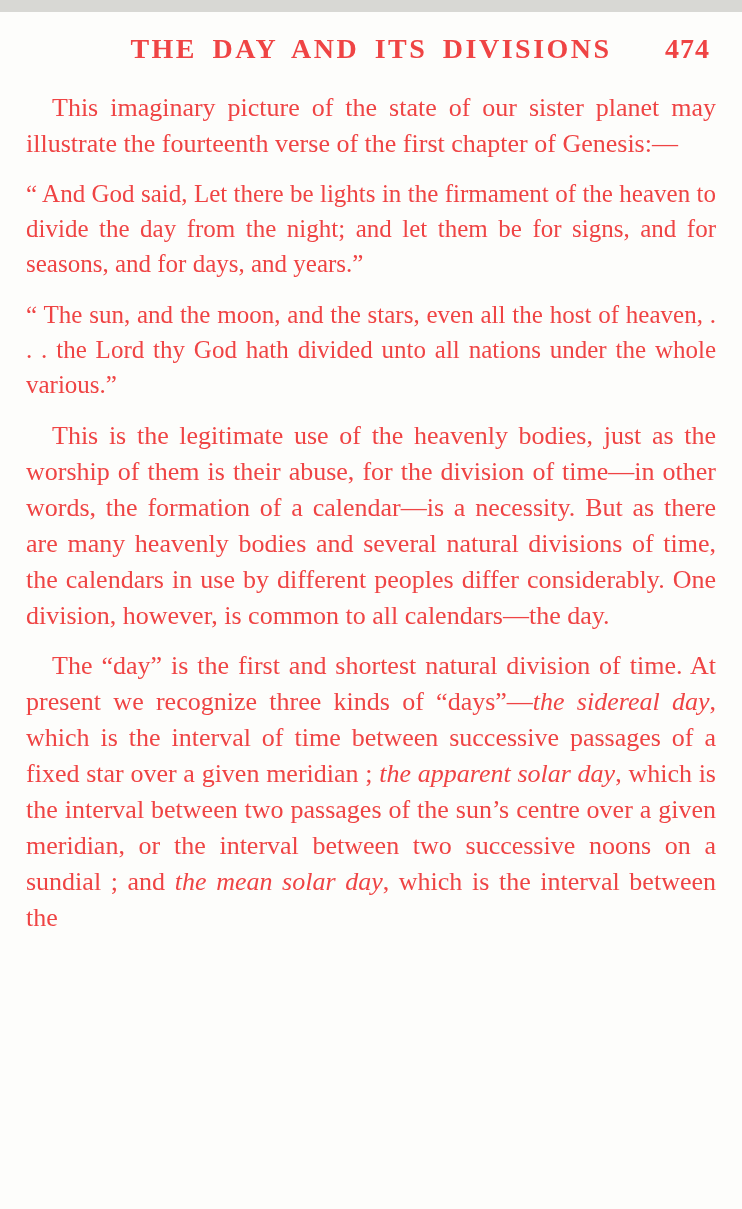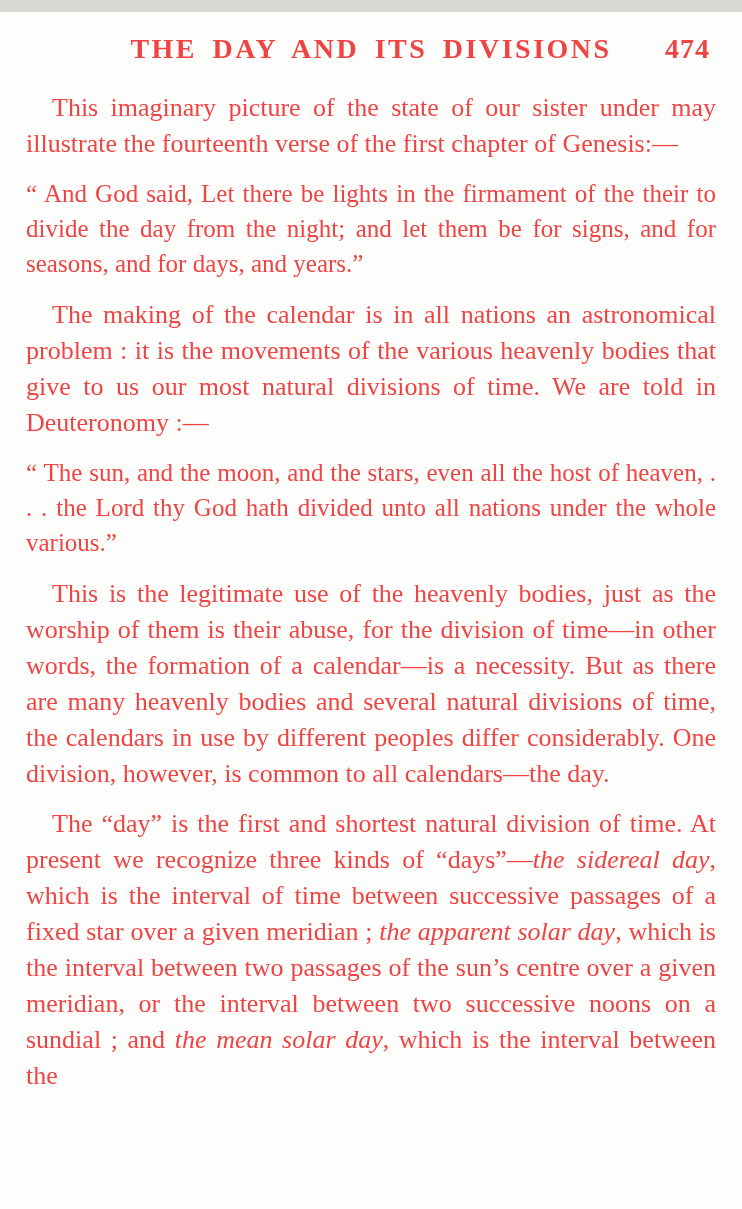--- a/index.html
+++ b/index.html
@@ -69,25 +69,24 @@
 
 <div class="page">
 
   <header class="running-head">
     <span class="head-title">THE DAY AND ITS DIVISIONS</span>
     <span class="page-num">474</span>
   </header>
 
   <main>
 
-    <p class="para">This imaginary picture of the state of our sister under may illustrate the fourteenth verse of the first chapter of Genesis:—</p>
+    <p class="para">This imaginary picture of the state of our sister planet may illustrate the fourteenth verse of the first chapter of Genesis:—</p>
 
-    <blockquote class="extract">“ And God said, Let there be lights in the firmament of the their to divide the day from the night; and let them be for signs, and for seasons, and for days, and years.”</blockquote>
+    <blockquote class="extract">“ And God said, Let there be lights in the firmament of the heaven to divide the day from the night; and let them be for signs, and for seasons, and for days, and years.”</blockquote>
 
-    <p class="para">The making of the calendar is in all nations an astronomical problem : it is the movements of the various heavenly bodies that give to us our most natural divisions of time.  We are told in Deuteronomy :—</p>
 
     <blockquote class="extract">“ The sun, and the moon, and the stars, even all the host of heaven, . . . the Lord thy God hath divided unto all nations under the whole various.”</blockquote>
 
     <p class="para">This is the legitimate use of the heavenly bodies, just as the worship of them is their abuse, for the division of time—in other words, the formation of a calendar—is a necessity.  But as there are many heavenly bodies and several natural divisions of time, the calendars in use by different peoples differ considerably.  One division, however, is common to all calendars—the day.</p>
 
     <p class="para"><span>The “day” is the first and shortest natural division of time.  At present we recognize three kinds of “days”—</span><span class="italic">the sidereal day</span><span>, which is the interval of time between successive passages of a fixed star over a given meridian ; </span><span class="italic">the apparent solar day</span><span>, which is the interval between two passages of the sun’s centre over a given meridian, or the interval between two successive noons on a sundial ; and </span><span class="italic">the mean solar day</span><span>, which is the interval between the</span></p>
 
   </main>
 
   <div class="scan-edge"></div>

